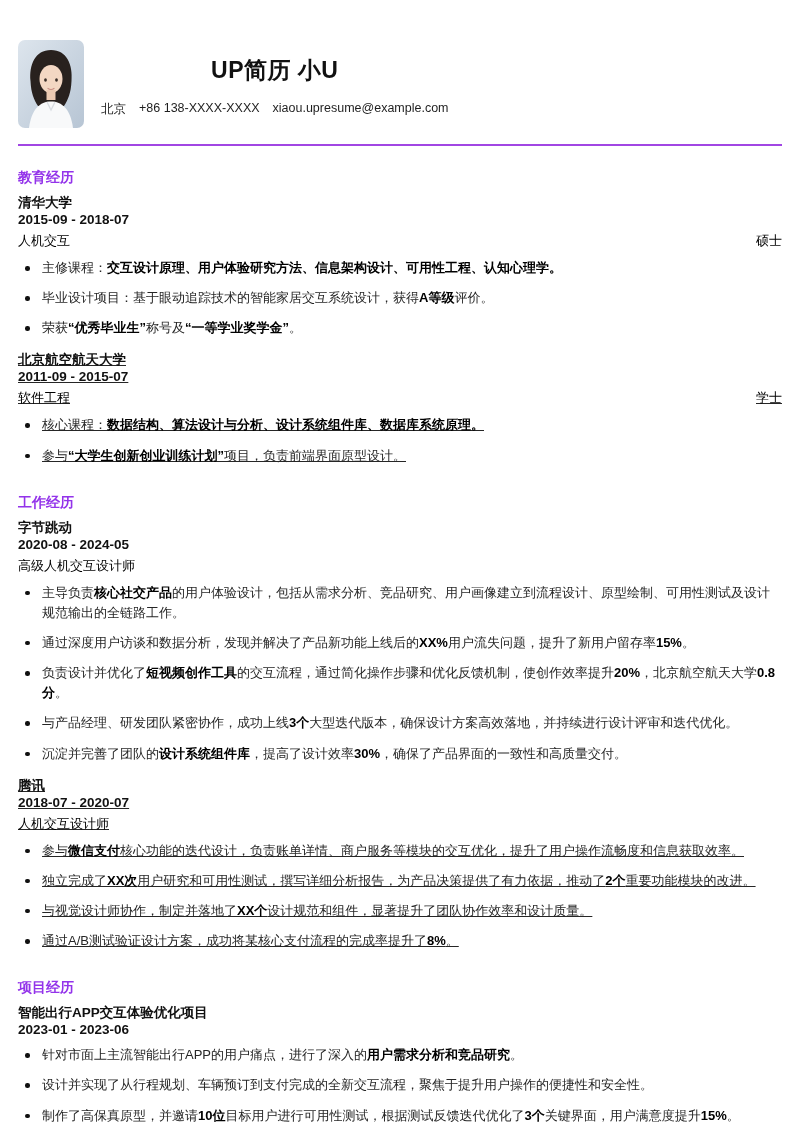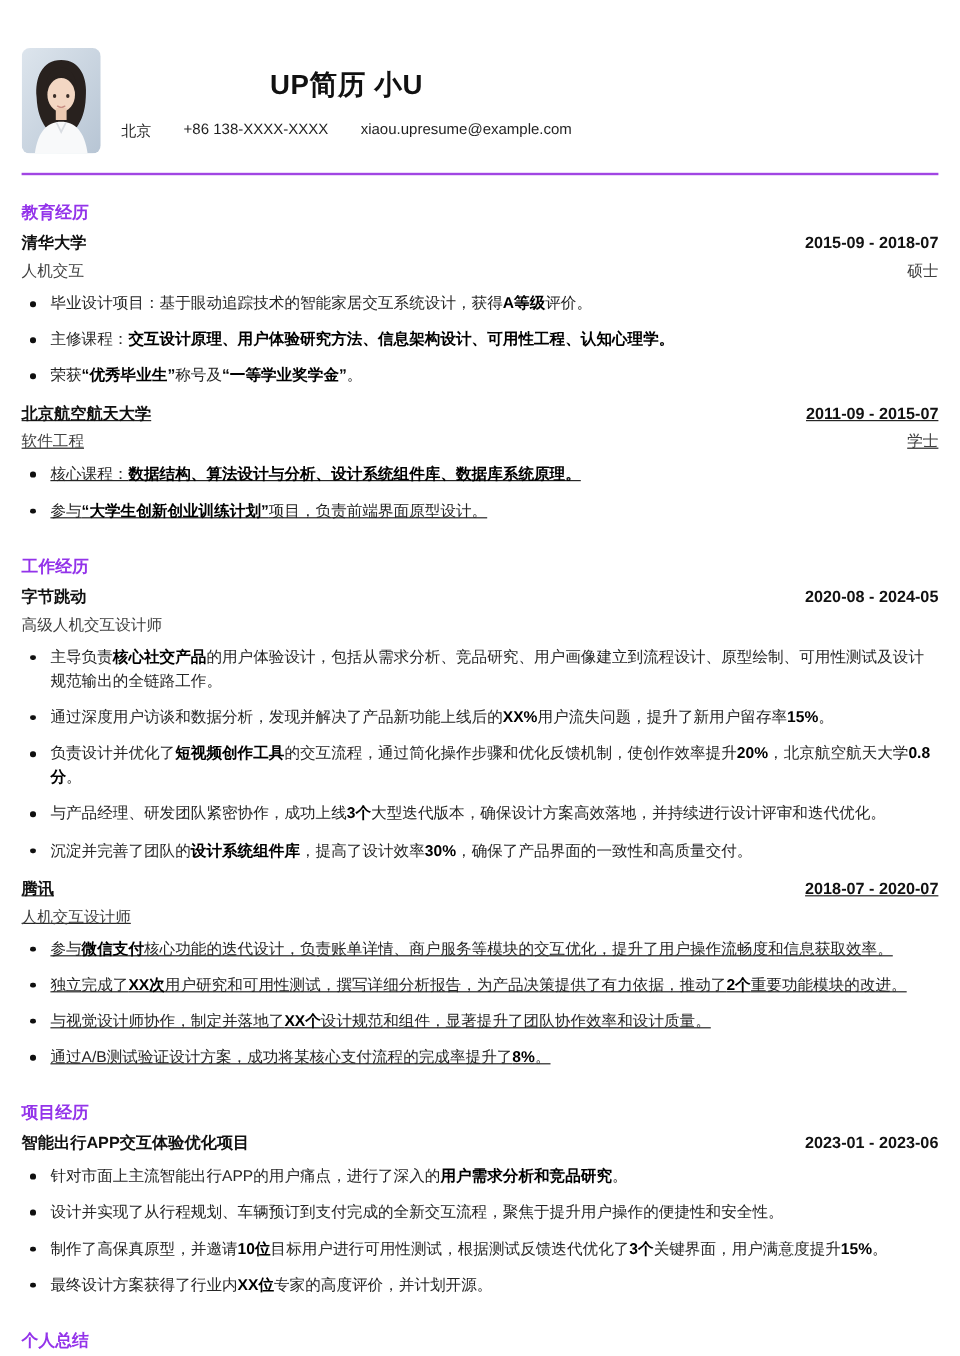--- a/index.html
+++ b/index.html
@@ -16,33 +16,33 @@
     font-family:"Liberation Sans","DejaVu Sans",sans-serif;
   }
   .page{padding:0 18px;}
 
   
   .res-header{display:flex;gap:17px;margin-top:40px;align-items:flex-start;}
   .photo{width:66px;height:88px;border-radius:7px;overflow:hidden;flex:none;}
   .photo svg{display:block;}
   .hgroup{padding-top:15px;}
   .res-name{margin:0 0 15px;font-size:23px;font-weight:bold;color:var(--ink);letter-spacing:.5px;text-align:center;}
-  .contact{display:flex;gap:27px;font-size:12.5px;color:#1f1f1f;}
+  .contact{display:flex;gap:13px;font-size:12.5px;color:#1f1f1f;}
 
   .divider{border:none;border-top:2px solid #A146E3;margin:16px 0 0;}
 
   
   .sec{margin-top:13px;}
   .sec-title{color:var(--accent);font-weight:bold;font-size:14px;padding-top:10px;}
   .entry{margin-top:2px;}
   .entry + .entry{margin-top:8px;text-decoration:underline;}
-  .entry-row{display:flex;justify-content:space-between;align-items:baseline;margin-top:7px;}
+  .entry-row{display:flex;justify-content:space-between;align-items:baseline;margin-top:7px;flex-direction:column;}
   .entry-title{font-weight:bold;font-size:13.5px;color:var(--ink);}
   .entry-date{font-weight:bold;font-size:13.5px;color:var(--ink);white-space:nowrap;}
-  .entry-sub{display:flex;justify-content:space-between;font-size:13px;color:#404040;margin-top:5px;}
+  .entry-sub{display:flex;justify-content:space-between;font-size:13px;color:#000000;margin-top:5px;}
 
   ul.bullets{list-style:none;margin:3px 0 0;padding:0;}
   ul.bullets li{
     position:relative;padding:5px 0 5px 24px;
     font-size:13px;line-height:1.55;color:var(--body);
   }
   ul.bullets li::before{
     content:"";position:absolute;left:7px;top:13px;
     width:4.5px;height:4.5px;border-radius:50%;background:#101010;
   }
@@ -92,22 +92,22 @@
         <div class="entry">
           <div class="entry-row">
             <span class="entry-title">清华大学</span>
             <span class="entry-date">2015-09 - 2018-07</span>
           </div>
           <div class="entry-sub">
             <span>人机交互</span>
             <span>硕士</span>
           </div>
           <ul class="bullets">
+            <li><span>主修课程：</span><b>交互设计原理、用户体验研究方法、信息架构设计、可用性工程、认知心理学。</b></li>
             <li><span>毕业设计项目：基于眼动追踪技术的智能家居交互系统设计，获得</span><b>A等级</b><span>评价。</span></li>
-            <li><span>主修课程：</span><b>交互设计原理、用户体验研究方法、信息架构设计、可用性工程、认知心理学。</b></li>
             <li><span>荣获</span><b>“优秀毕业生”</b><span>称号及</span><b>“一等学业奖学金”</b><span>。</span></li>
           </ul>
         </div>
         <div class="entry">
           <div class="entry-row">
             <span class="entry-title">北京航空航天大学</span>
             <span class="entry-date">2011-09 - 2015-07</span>
           </div>
           <div class="entry-sub">
             <span>软件工程</span>

